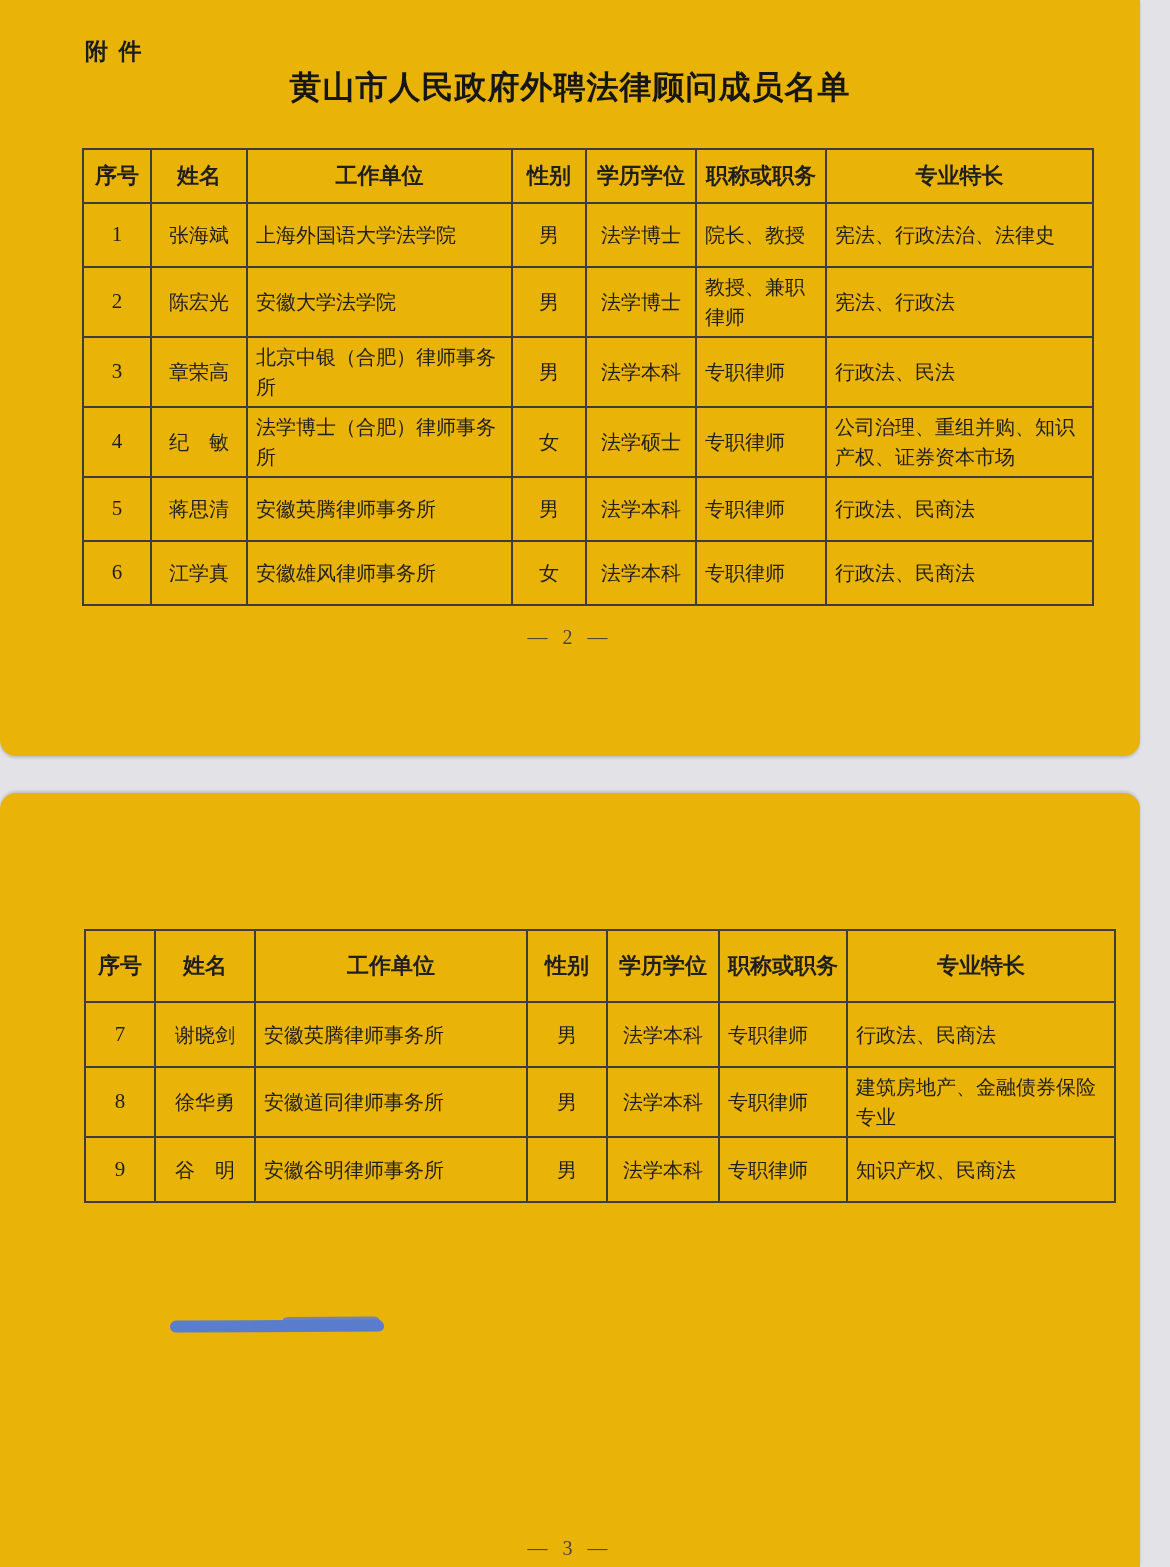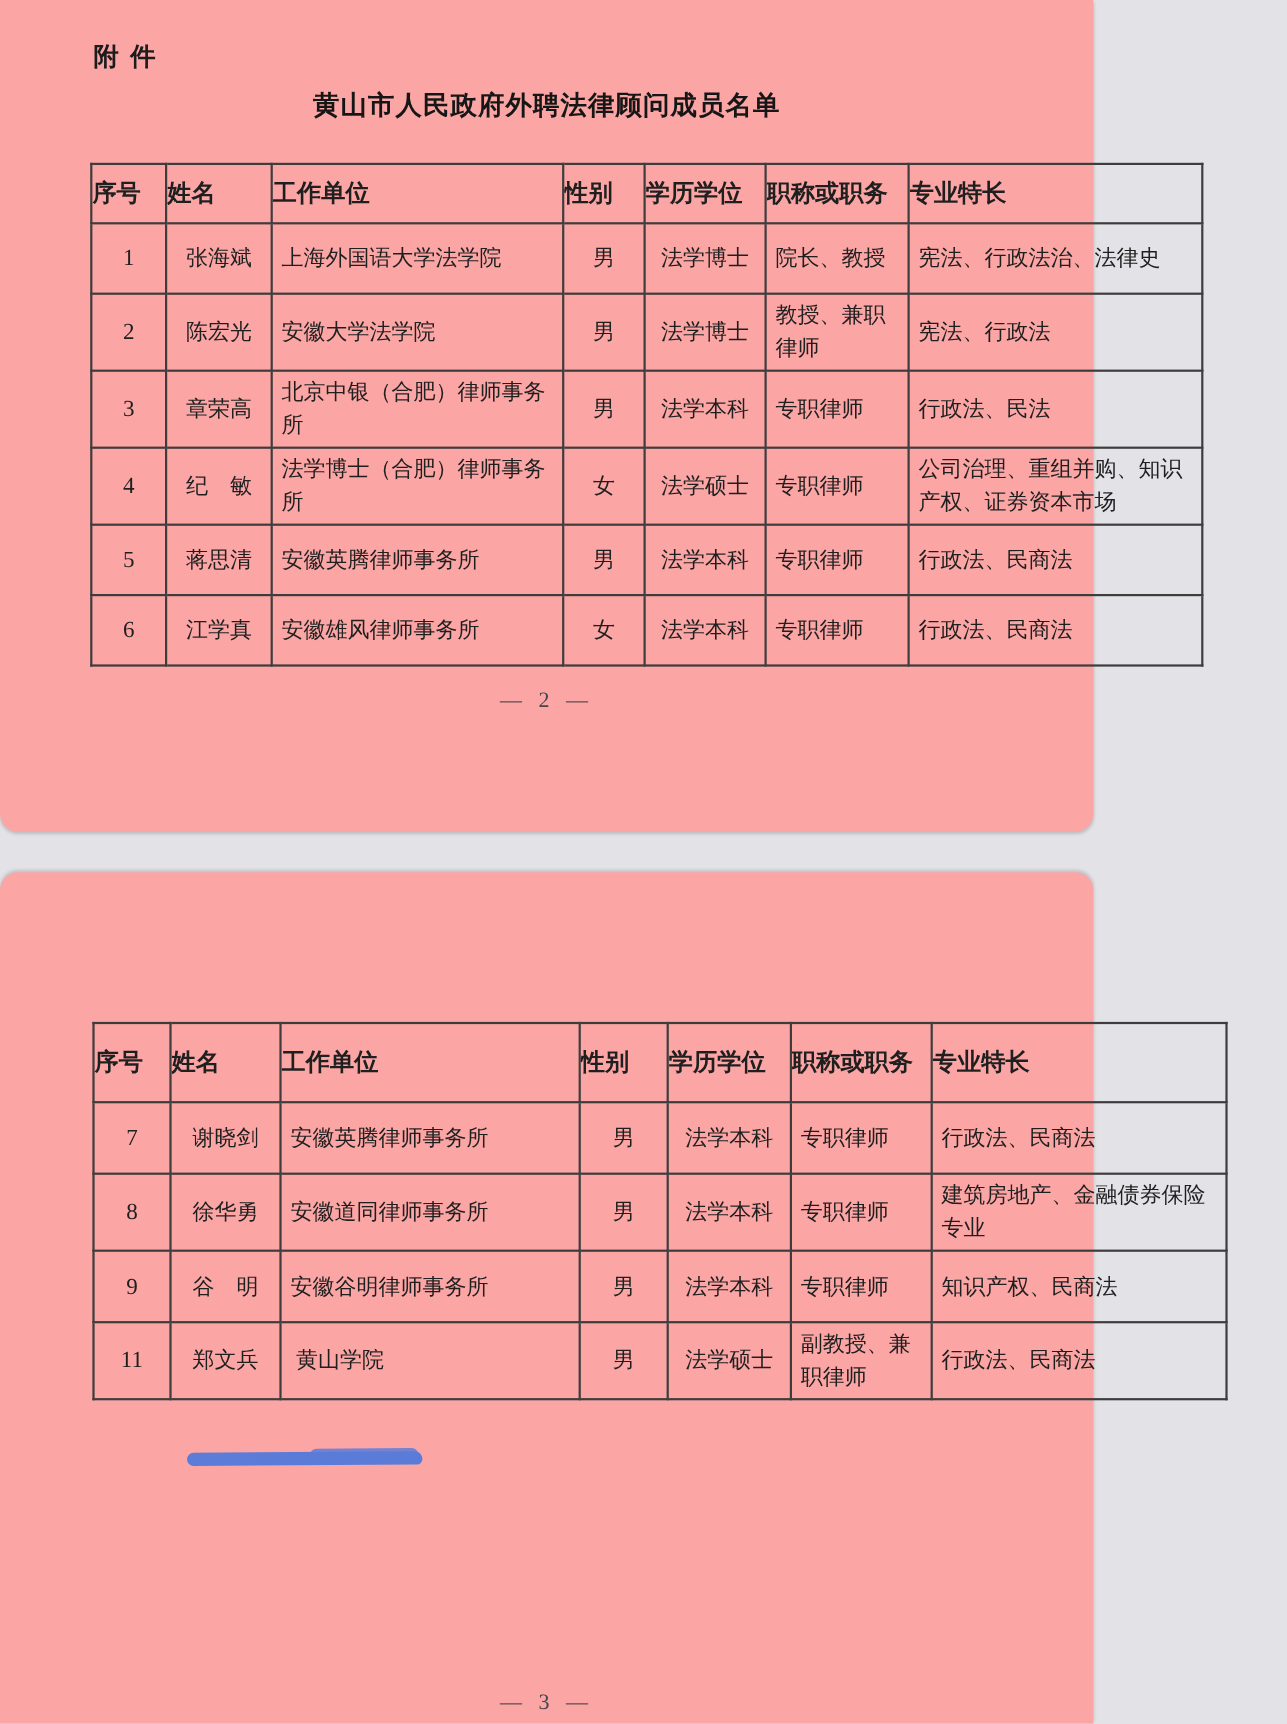--- a/index.html
+++ b/index.html
@@ -4,22 +4,22 @@
 <style>
   * { margin: 0; padding: 0; box-sizing: border-box; }
   html, body {
     width: 1170px;
     font-family: "Liberation Serif", "DejaVu Serif", serif;
     background: #e3e3e7;
   }
   body { min-height: 1567px; position: relative; }
 
   .page {
-    width: 994px;
-    background: #fca5a5;
+    width: 1140px;
+    background: #eab308;
     position: relative;
   }
   .page-top {
     height: 756px;
     border-radius: 0 0 16px 16px;
     box-shadow: 0 2px 3px rgba(0,0,0,0.16);
   }
   .page-gap { height: 37px; }
   .page-bottom {
     height: 774px;
@@ -32,27 +32,27 @@
     left: 85px;
     top: 36px;
     font-family: "Liberation Sans", "DejaVu Sans", sans-serif;
     font-weight: 700;
     font-size: 23px;
     color: #1c1c1c;
     letter-spacing: 2px;
   }
   .doc-title {
     position: absolute;
-    top: 80px;
+    top: 66px;
     left: 0;
     width: 100%;
     text-align: center;
     font-family: "Liberation Sans", "DejaVu Sans", sans-serif;
     font-weight: 700;
-    font-size: 24px;
+    font-size: 32px;
     color: #161616;
     letter-spacing: 1px;
   }
 
   table.roster {
     position: absolute;
     border-collapse: collapse;
     table-layout: fixed;
     border: 1px solid #3d3d3d;
   }
@@ -62,21 +62,21 @@
   .roster th, .roster td {
     border: 2px solid #3d3d3d;
     vertical-align: middle;
     color: #1f1f1f;
     overflow: hidden;
   }
   .roster th {
     font-family: "Liberation Sans", "DejaVu Sans", sans-serif;
     font-weight: 700;
     font-size: 22px;
-    text-align: left;
+    text-align: center;
     height: 54px;
   }
   #table-p3 th { height: 72px; }
   .roster td {
     font-size: 20px;
     line-height: 1.5;
     height: 64px;
     padding: 4px 8px;
     white-space: pre-wrap;
   }
@@ -257,26 +257,17 @@
         </tr>
         <tr>
           <td>9</td>
           <td>谷　明</td>
           <td>安徽谷明律师事务所</td>
           <td>男</td>
           <td>法学本科</td>
           <td>专职律师</td>
           <td>知识产权、民商法</td>
         </tr>
-        <tr>
-          <td>11</td>
-          <td>郑文兵</td>
-          <td> 黄山学院</td>
-          <td>男</td>
-          <td>法学硕士</td>
-          <td>副教授、兼职律师</td>
-          <td>行政法、民商法</td>
-        </tr>
       </tbody>
     </table>
   <div class="blue-mark" style="background: rgb(77, 121, 221);"></div>
   <div class="page-number" id="pagenum-3">— 3 —</div>
 </div>
 
 </body></html>

